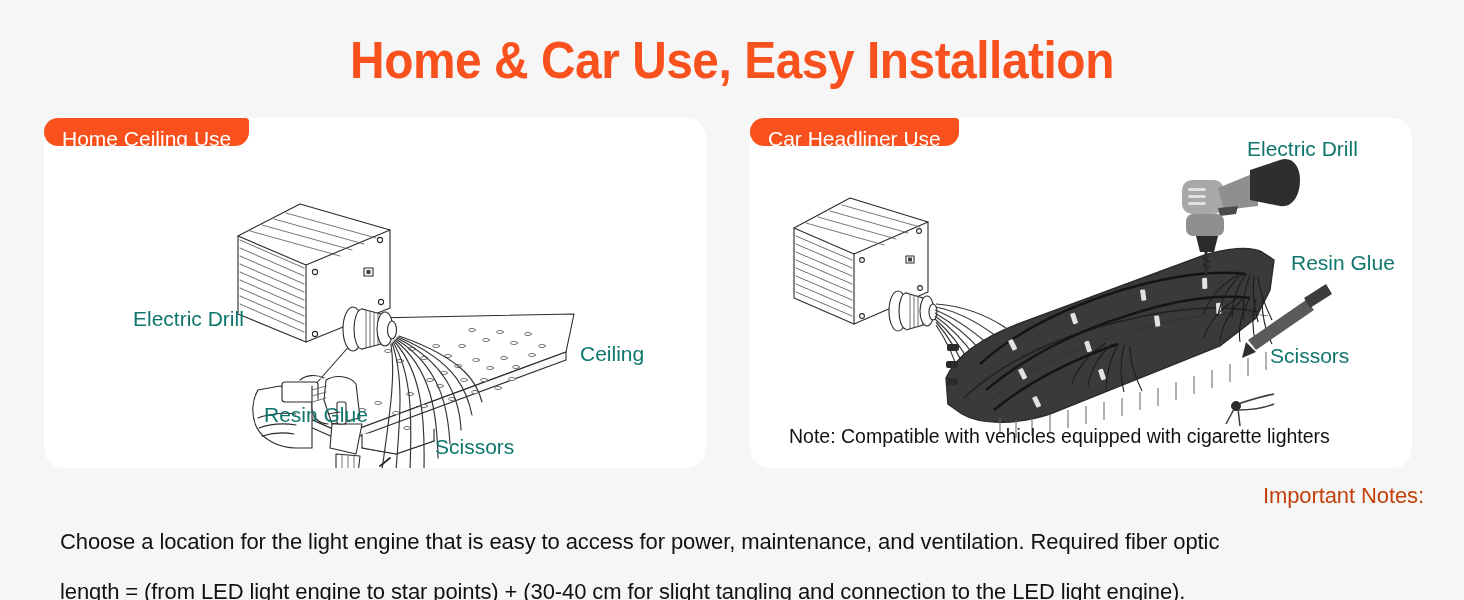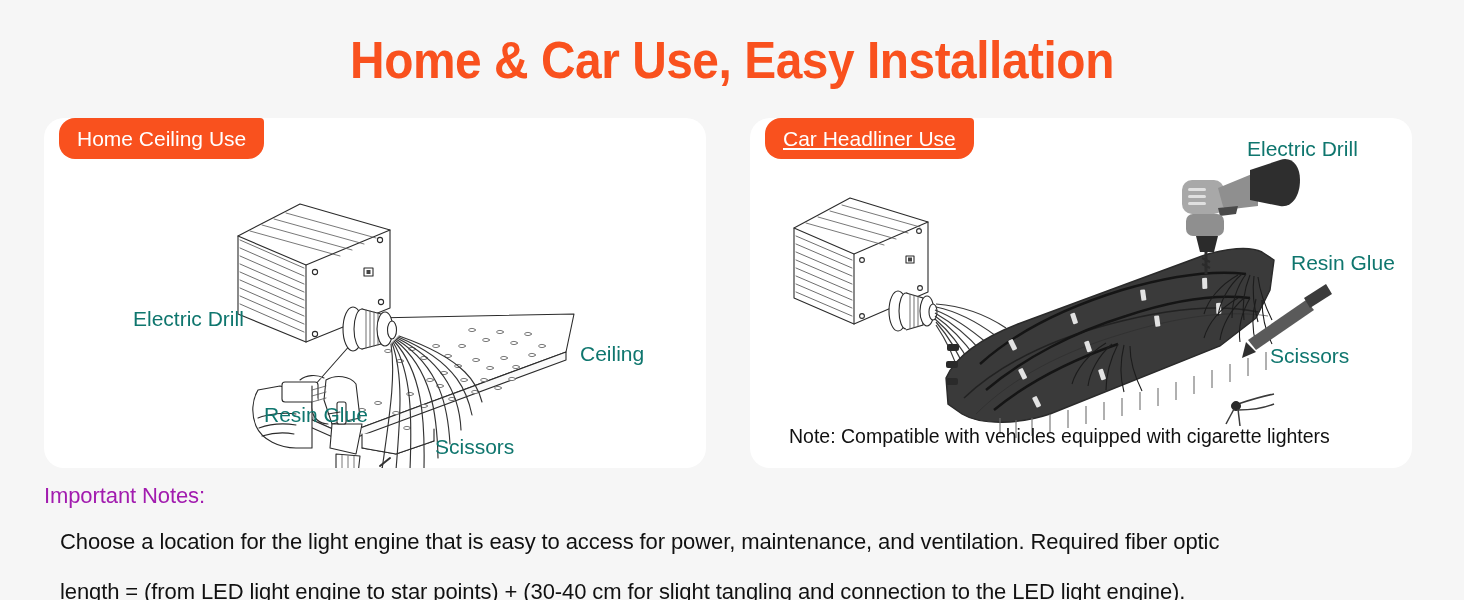--- a/index.html
+++ b/index.html
@@ -32,30 +32,29 @@
     position:absolute;
     background:#ffffff;
     border-radius:20px;
   }
   #card-home{left:44px;top:118px;width:662px;height:350px;}
   #card-car{left:750px;top:118px;width:662px;height:350px;}
 
   .badge{
     position:absolute;
     top:118px;
-    height:41px;
+    height:28px;
     background:#f9511e;
     color:#fff;
     font-size:21px;
     line-height:42px;
     padding:0 18px;
     border-radius:16px 4px 16px 16px;
     white-space:nowrap;
     z-index:5;
-    margin-left:15px;
   }
   #badge-home{left:44px;}
   #badge-car{left:750px;text-decoration:underline;}
 
   
   .illus{position:absolute;inset:0;}
   .illus svg{position:absolute;left:0;top:0;}
 
   
   .lbl{
@@ -78,22 +77,23 @@
     left:789px;top:425px;
     font-size:19.5px;color:#111;white-space:nowrap;text-align:center;
   }
 
   
   .notes{
     position:absolute;
     left:44px;top:483px;width:1380px;
   }
   .notes-head{
-    font-size:22px;color:#a21caf;margin:0 0 4px 0;
+    font-size:22px;color:#c2410c;margin:0 0 4px 0;
     letter-spacing:-0.1px;
+    text-align:right;
   }
   .notes-body{
     font-size:22px;color:#111;line-height:34px;
     letter-spacing:-0.1px;
     margin:16px;
   }
 </style>
 </head>
 <body>
 

